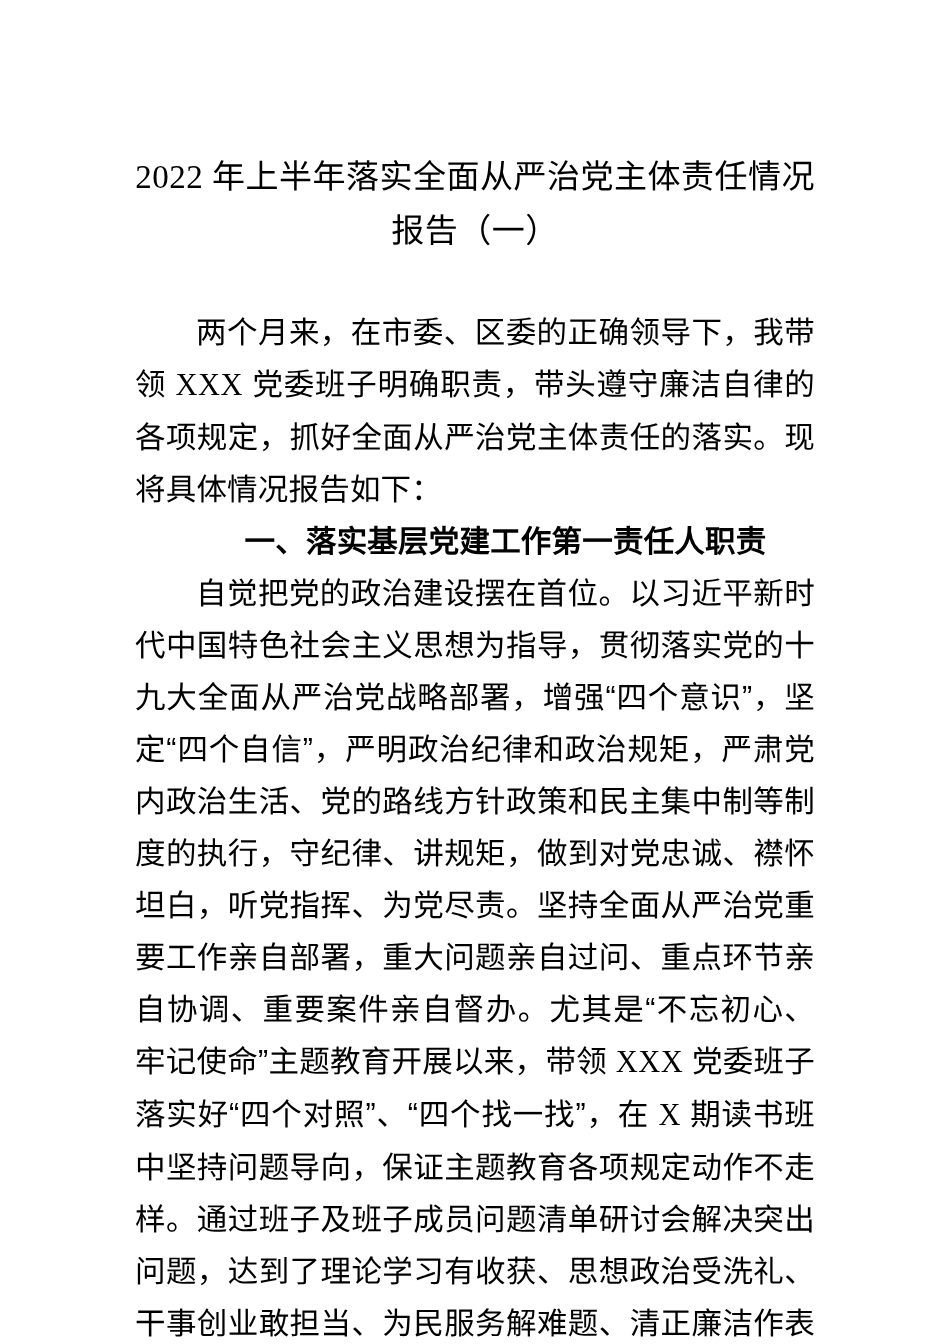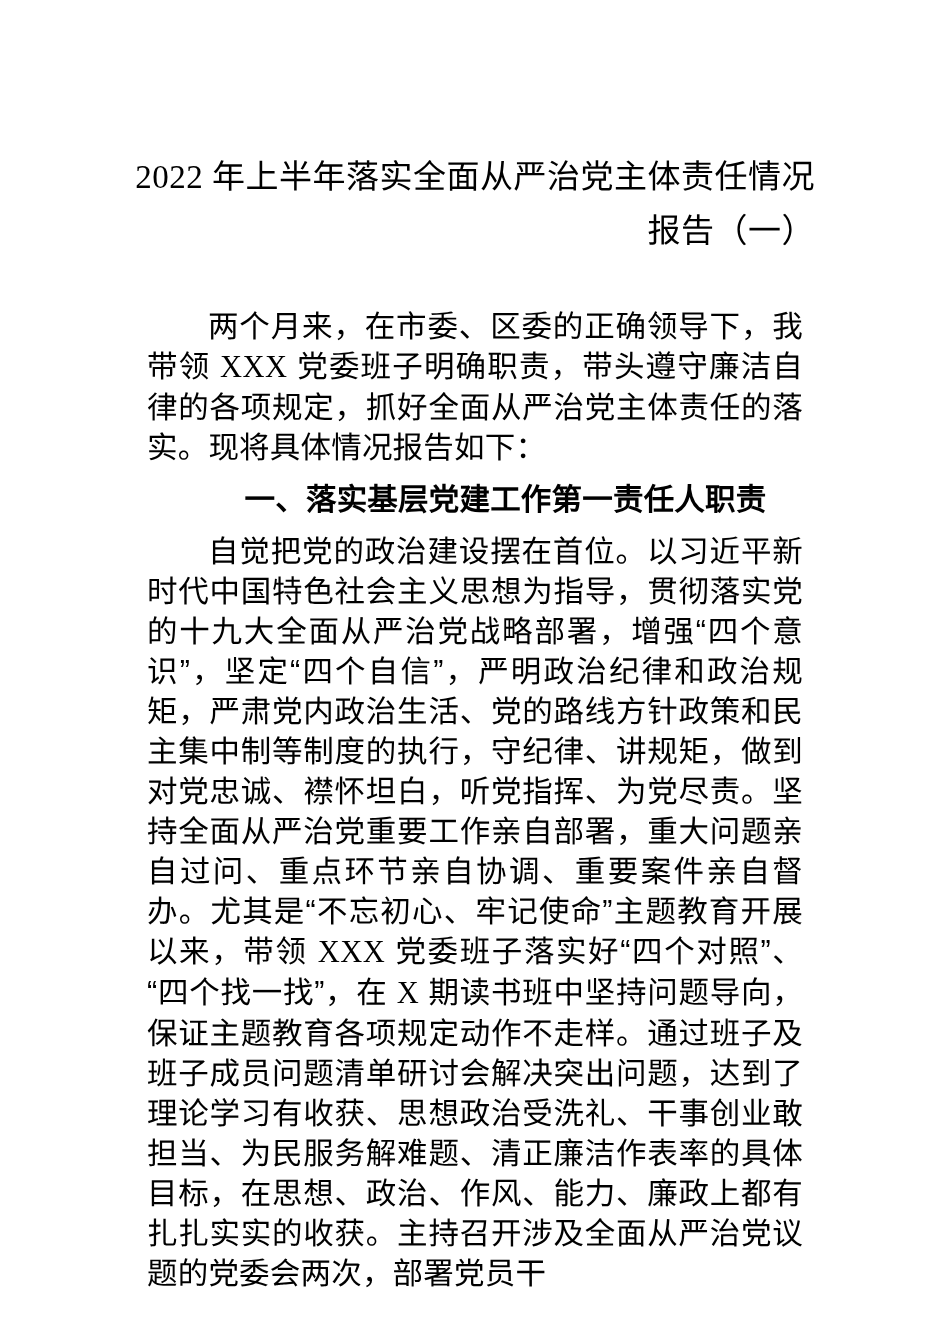--- a/index.html
+++ b/index.html
@@ -30,36 +30,36 @@
     left: 135px;
     top: 150px;
     width: 680px;
   }
 
   
   .doc-title {
     font-family: "Liberation Serif", "DejaVu Serif", serif;
     font-size: 33px;
     line-height: 54px;
-    text-align: right;
+    text-align: center;
     letter-spacing: 0.5px;
     margin: 0 0 48px 0;
     font-weight: 400;
     color: #000;
     word-break: break-all;
   }
 
   
   .para {
     font-size: 30.5px;
-    line-height: 40px;
+    line-height: 52px;
     text-align: justify;
     text-justify: inter-ideograph;
     text-indent: 61px;
-    margin: 12px;
+    margin: 0;
     letter-spacing: 0.2px;
     word-break: break-all;
     color: #000;
     font-weight: 400;
   }
 
   .para.heading {
     font-weight: 700;
     text-align: center;
   }

